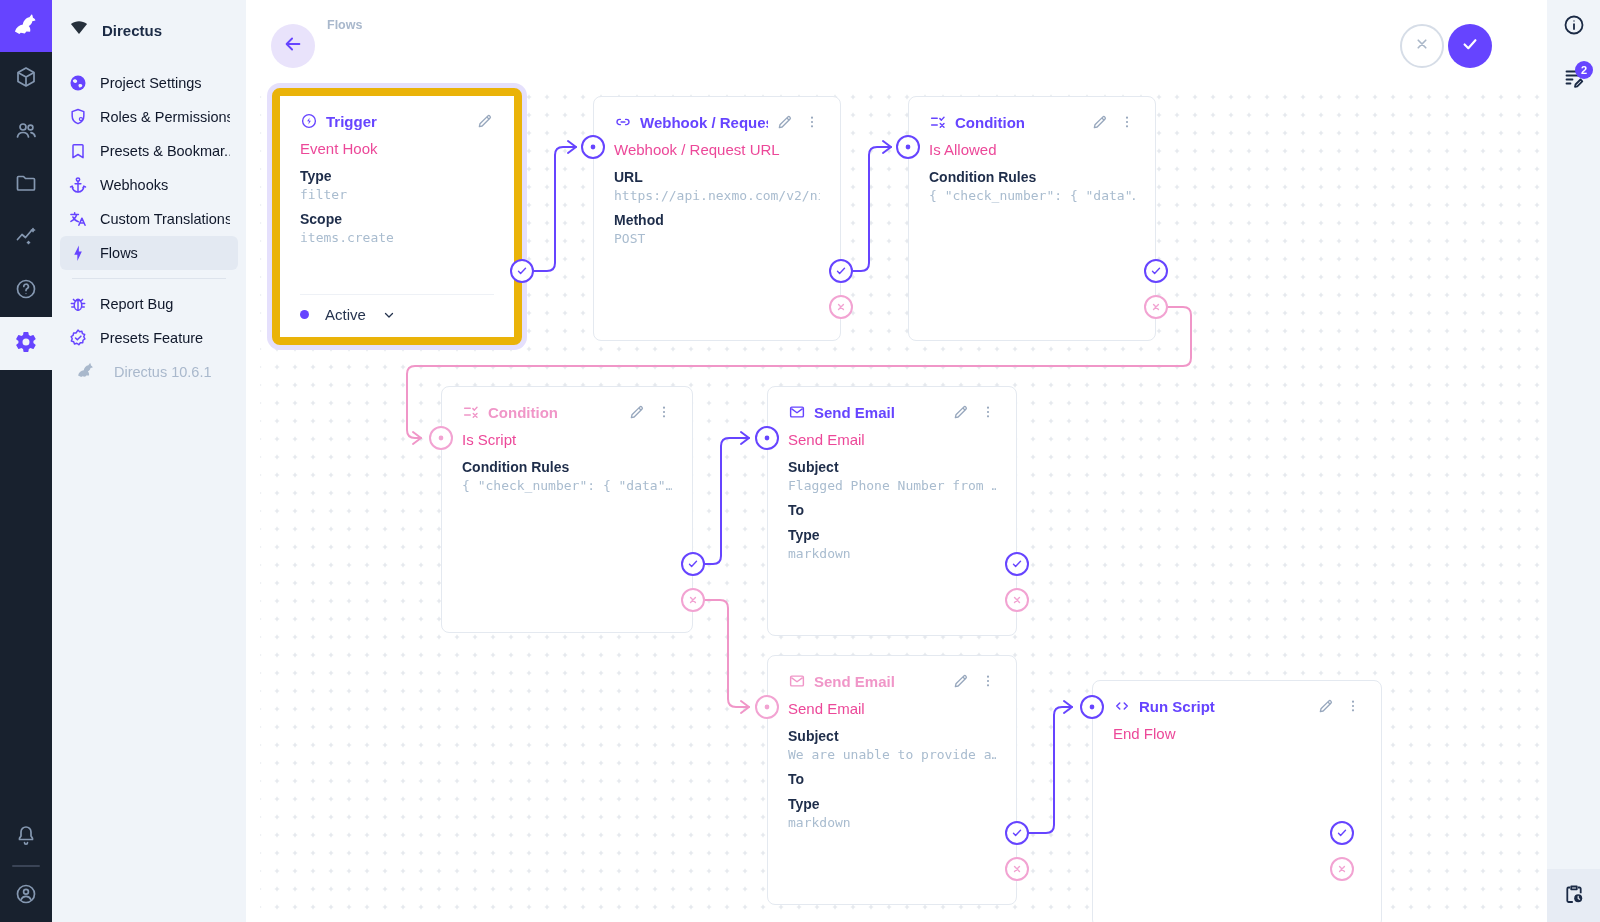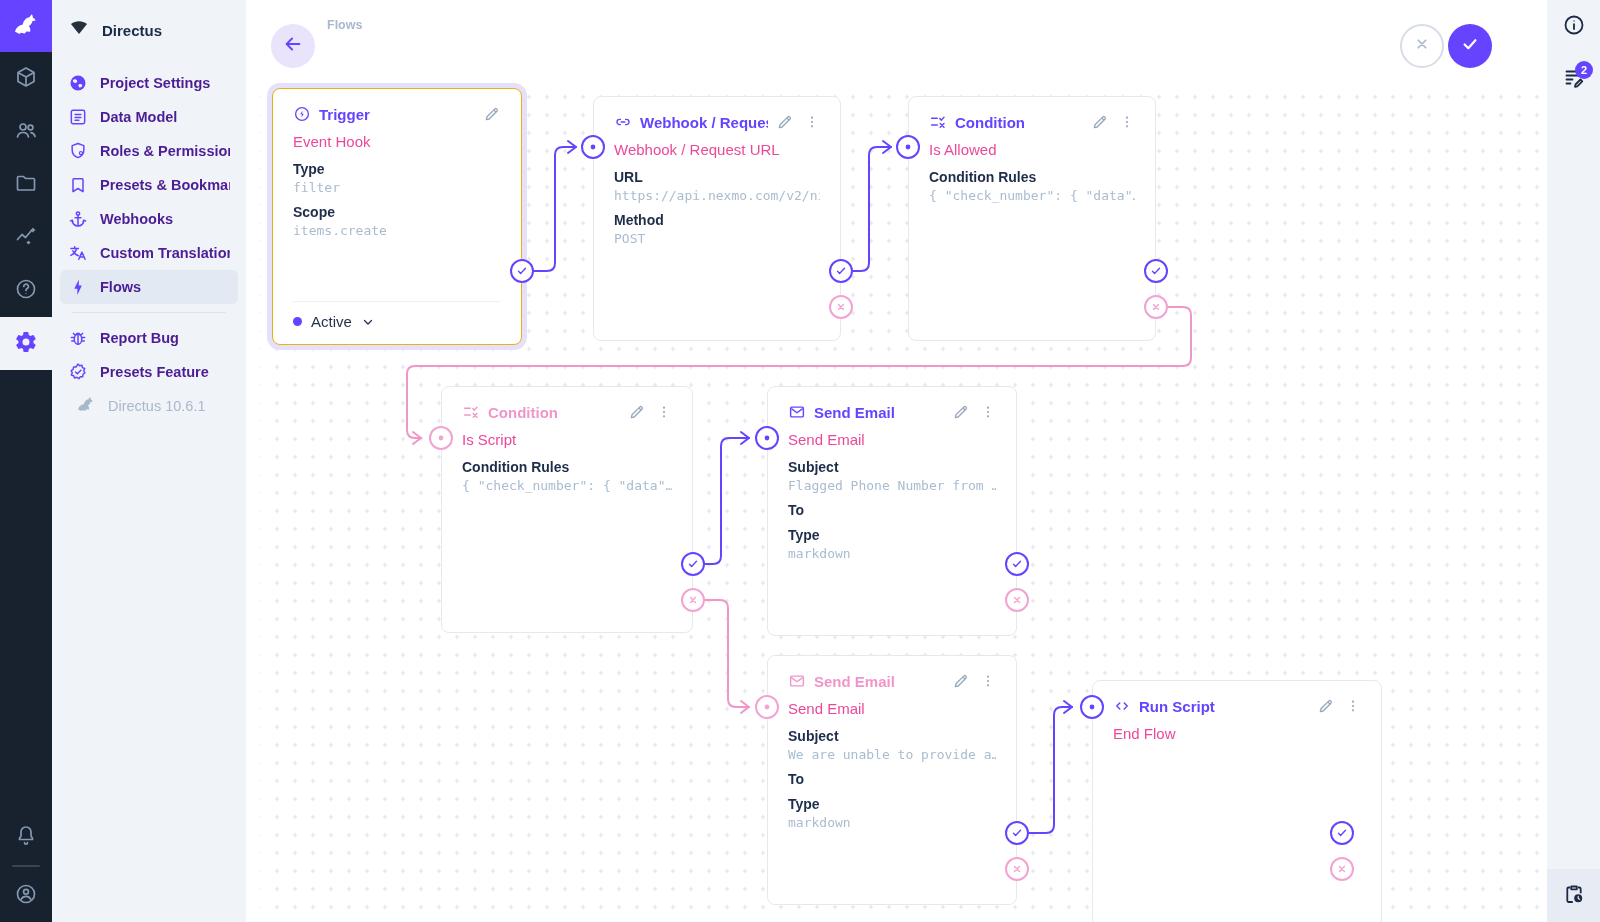--- a/index.html
+++ b/index.html
@@ -16,56 +16,56 @@
   .mb-divider { width:28px; height:2px; background:#3a4456; border-radius:1px; margin:2px 0; }
 
   
   #menu { width:194px; height:922px; background:#f0f4f9; flex:0 0 194px; display:flex; flex-direction:column; }
   .menu-project { height:60px; display:flex; align-items:center; gap:12px; padding:0 16px; }
   .menu-project-name { font-size:15px; font-weight:700; color:#1b2a45; }
   .menu-items { padding:6px 8px 0 8px; }
   .menu-item { height:34px; display:flex; align-items:center; gap:12px; padding:0 8px; border-radius:6px; cursor:pointer; }
   .menu-item.active { background:#e3e9f2; }
   .menu-item .mi-icon { color:#6644ff; display:flex; width:20px; justify-content:center; }
-  .menu-item .mi-label { font-size:14.5px; color:#4c1d95; font-weight:700; white-space:nowrap; overflow:hidden; }
+  .menu-item .mi-label { font-size:14.5px; color:#0f172a; font-weight:400; white-space:nowrap; overflow:hidden; }
   .menu-divider { height:1px; background:#dde3ec; margin:8px 12px; }
   .menu-version { display:flex; align-items:center; gap:12px; padding:0 16px; height:34px; color:#a9b8cc; }
-  .menu-version .mi-label { font-size:14.5px; font-weight:500; color:#a9b8cc; }
+  .menu-version .mi-label { font-size:14.5px; font-weight:500; color:#a9b8cc;margin-left:6px; }
 
   
   #main { position:relative; width:1301px; height:922px; flex:0 0 1301px; background:#fff; overflow:hidden; }
   #wires { position:absolute; left:0; top:0; z-index:1; }
 
   
   #flow-header { position:absolute; left:0; top:0; width:100%; height:88px; z-index:10; display:flex; align-items:center; }
   .back-btn { position:absolute; left:25px; top:24px; width:44px; height:44px; border-radius:50%; background:#e9e3fb; color:#6644ff; display:flex; align-items:center; justify-content:center; cursor:pointer; }
   .title-block { position:absolute; left:81px; top:18px; }
   .breadcrumb { font-size:12.5px; color:#a9b8cc; font-weight:600; margin-bottom:2px; }
   .title-row { display:flex; align-items:center; gap:10px; }
   .flow-title { font-size:26px; font-weight:700; color:#18273f; letter-spacing:-0.3px; }
   .unsaved-dot { width:9px; height:9px; border-radius:50%; background:#6644ff; margin-top:4px; }
   .hdr-btn { position:absolute; top:24px; width:44px; height:44px; border-radius:50%; display:flex; align-items:center; justify-content:center; cursor:pointer; }
   .hdr-btn.discard { left:1154px; background:#fff; border:2px solid #d6dde7; color:#aab7c8; }
   .hdr-btn.save { left:1202px; background:#6644ff; color:#fff; }
 
   
   .card { position:absolute; background:#fff; border:1.5px solid #e4e9f0; border-radius:8px; z-index:2; padding:16px 20px 14px 20px; display:flex; flex-direction:column; }
-  .card.selected { border:1px solid #eab308; box-shadow:0 0 0 5px #e5e0fc; }
+  .card.selected { border:8px solid #eab308; box-shadow:0 0 0 5px #e5e0fc; }
   .card-head { display:flex; align-items:center; gap:8px; margin-bottom:10px; }
   .card-title { font-size:15px; font-weight:700; white-space:nowrap; overflow:hidden; flex:1; }
   .accent-purple .card-title, .accent-purple .type-icon { color:#6644ff; }
   .accent-pink .card-title, .accent-pink .type-icon { color:#f096c8; }
   .type-icon { display:flex; flex:0 0 auto; }
   .edit-icon, .kebab-icon { color:#97a7bd; display:flex; flex:0 0 auto; cursor:pointer; }
   .kebab-icon { margin-left:2px; }
   .card-name { font-size:15px; color:#ec4899; margin-bottom:2px; }
   .fgroup { margin-top:9px; }
   .flabel { font-size:14px; font-weight:700; color:#1e2d4a; }
   .fvalue { font-size:13px; font-family:"DejaVu Sans Mono", monospace; color:#a9bccf; margin-top:3px; white-space:nowrap; overflow:hidden; }
-  .card-foot { margin-top:auto; border-top:1px solid #eef1f6; padding-top:11px; display:flex; align-items:center; gap:9px; }
+  .card-foot { margin-top:auto; border-top:1px solid #eef1f6; padding-top:11px; display:flex; align-items:center; gap:16px; }
   .status-dot { width:9px; height:9px; border-radius:50%; background:#6644ff; }
   .status-label { font-size:15px; color:#25334e; font-weight:500; }
   .chev { color:#25334e; display:flex; }
 
   
   .port { position:absolute; width:24px; height:24px; border-radius:50%; background:#fff; border:2px solid #6644ff; color:#6644ff; display:flex; align-items:center; justify-content:center; z-index:5; cursor:pointer; }
   .port.pink { border-color:#f2a3d2; color:#f2a3d2; }
 
   
   #right-bar { width:53px; height:922px; background:#f0f4f9; flex:0 0 53px; display:flex; flex-direction:column; align-items:center; position:relative; }
@@ -151,29 +151,20 @@
             <svg width="20" height="20" viewBox="0 0 24 24" fill="currentColor">
               <circle cx="12" cy="12" r="9"></circle>
               <path fill="#f0f4f9" d="M6 8.6c1.6-1.9 4-1 4.9.6.8 1.6-1.6 3.4-3.1 2.4S5.5 9.6 6 8.6z"></path>
               <path fill="#f0f4f9" d="M13.2 13.6c2-1.4 4.4.2 3.9 1.7s-3 2.9-3.9 1.4-.9-2.3 0-3.1z"></path>
             </svg>
           </span>
         <span class="mi-label">Project Settings</span>
       </div>
       <div class="menu-item">
         <span class="mi-icon">
-            <svg width="20" height="20" viewBox="0 0 24 24" fill="none" stroke="currentColor" stroke-width="1.8" stroke-linecap="round">
-              <rect x="4" y="4" width="16" height="16" rx="2"></rect>
-              <path d="M8.5 9h7M8.5 12.5h7M8.5 16h4.5"></path>
-            </svg>
-          </span>
-        <span class="mi-label">Data Model</span>
-      </div>
-      <div class="menu-item">
-        <span class="mi-icon">
             <svg width="20" height="20" viewBox="0 0 24 24" fill="none" stroke="currentColor" stroke-width="1.8" stroke-linejoin="round">
               <path d="M12 3l7 2.5v5.2c0 4.4-2.9 7.8-7 9.3-4.1-1.5-7-4.9-7-9.3V5.5z"></path>
               <circle cx="15.5" cy="14.5" r="2.6" fill="currentColor" stroke="none"></circle>
               <path d="M15.5 13.4v2.2M14.4 14.5h2.2" stroke="#f0f4f9" stroke-width="1.1"></path>
             </svg>
           </span>
         <span class="mi-label">Roles &amp; Permissions</span>
       </div>
       <div class="menu-item">
         <span class="mi-icon">

